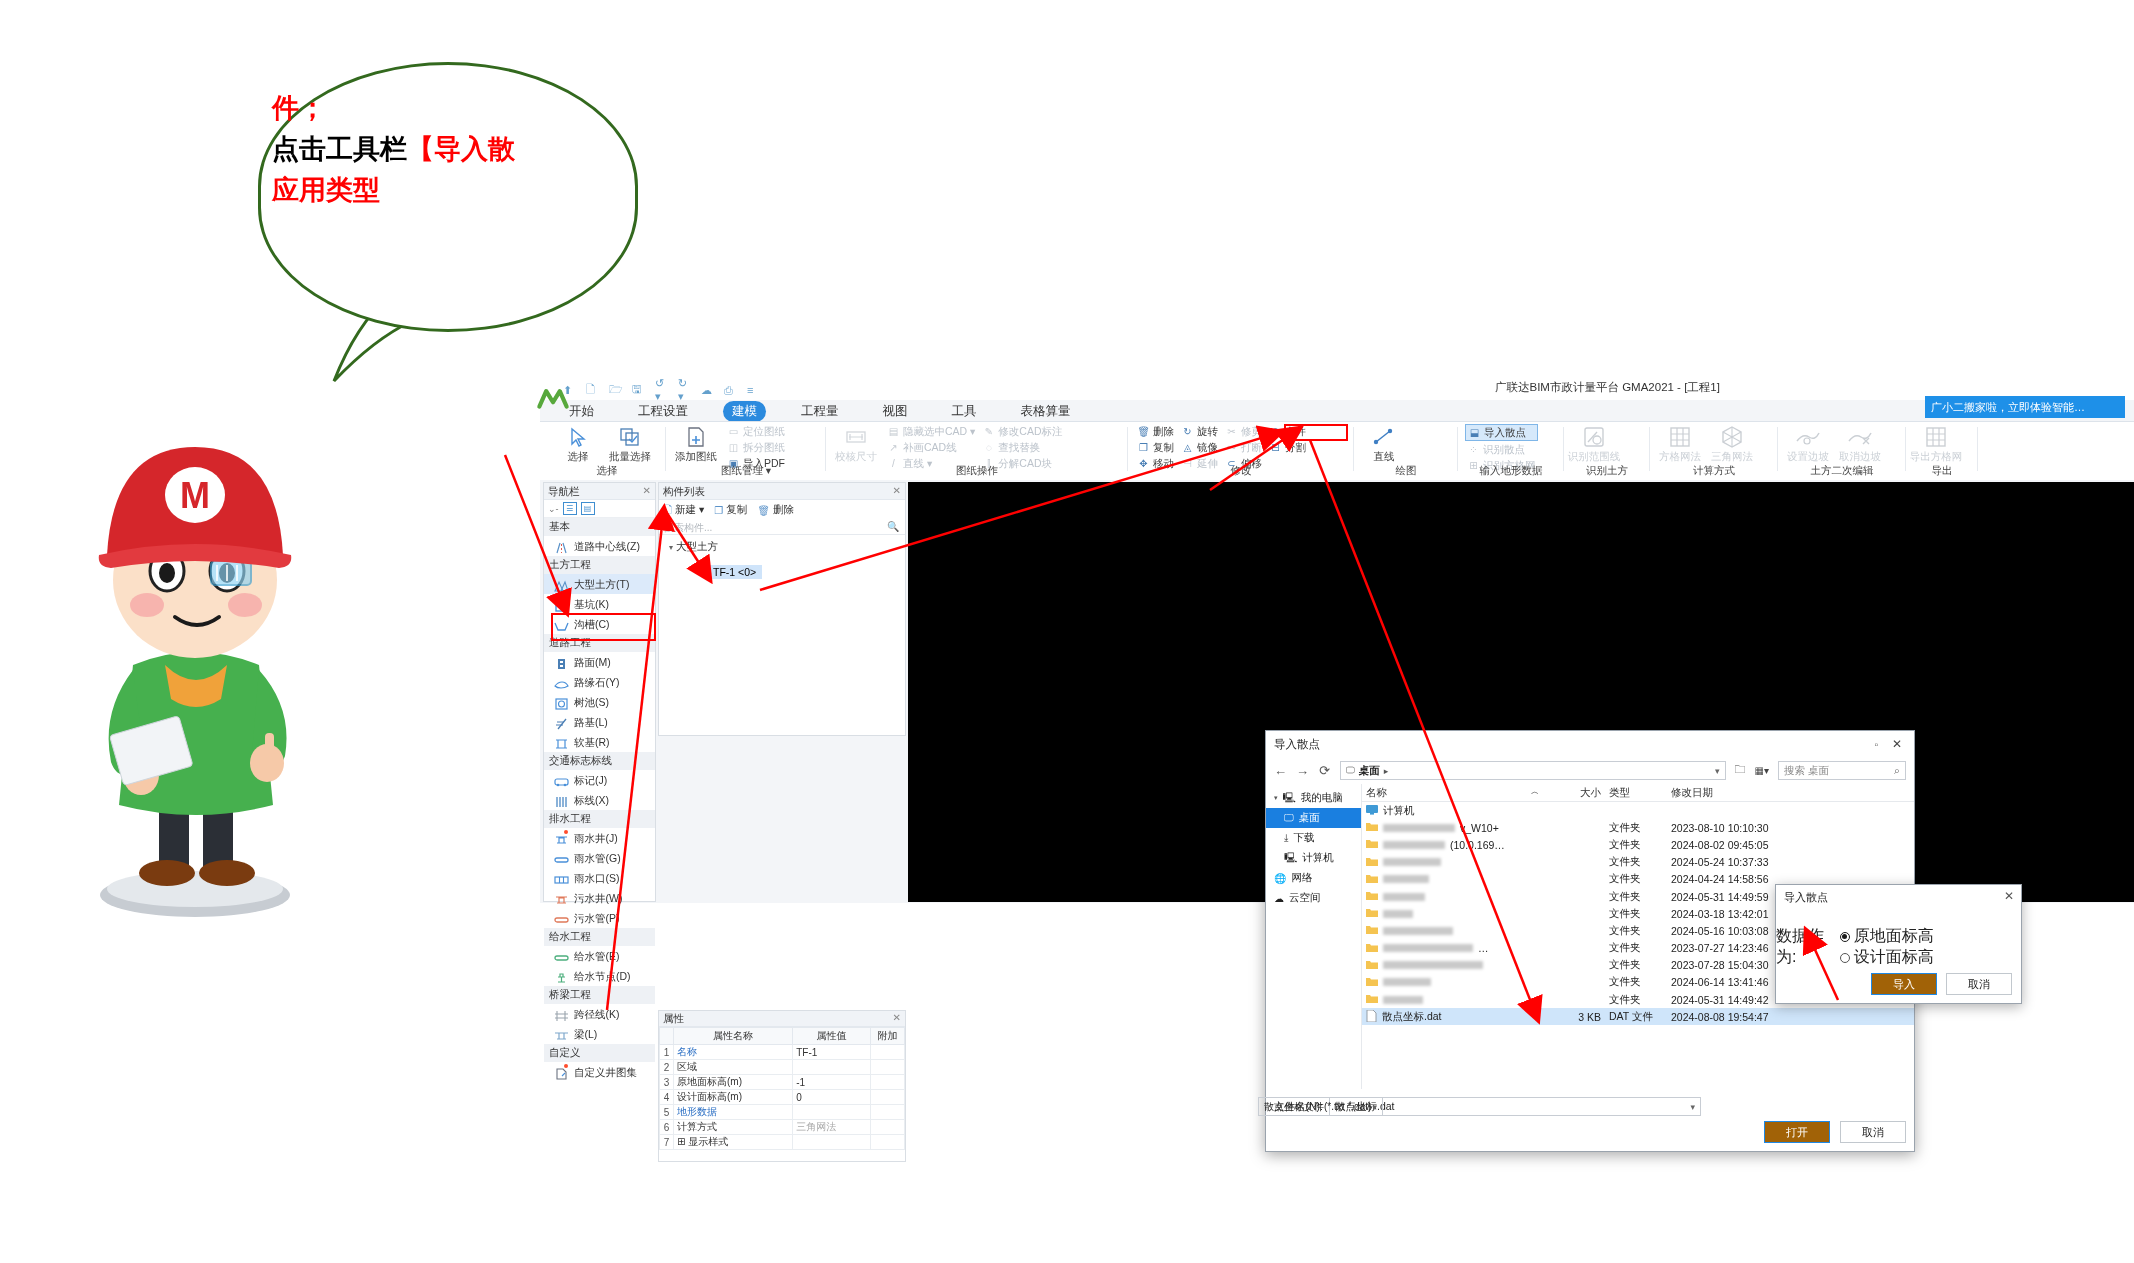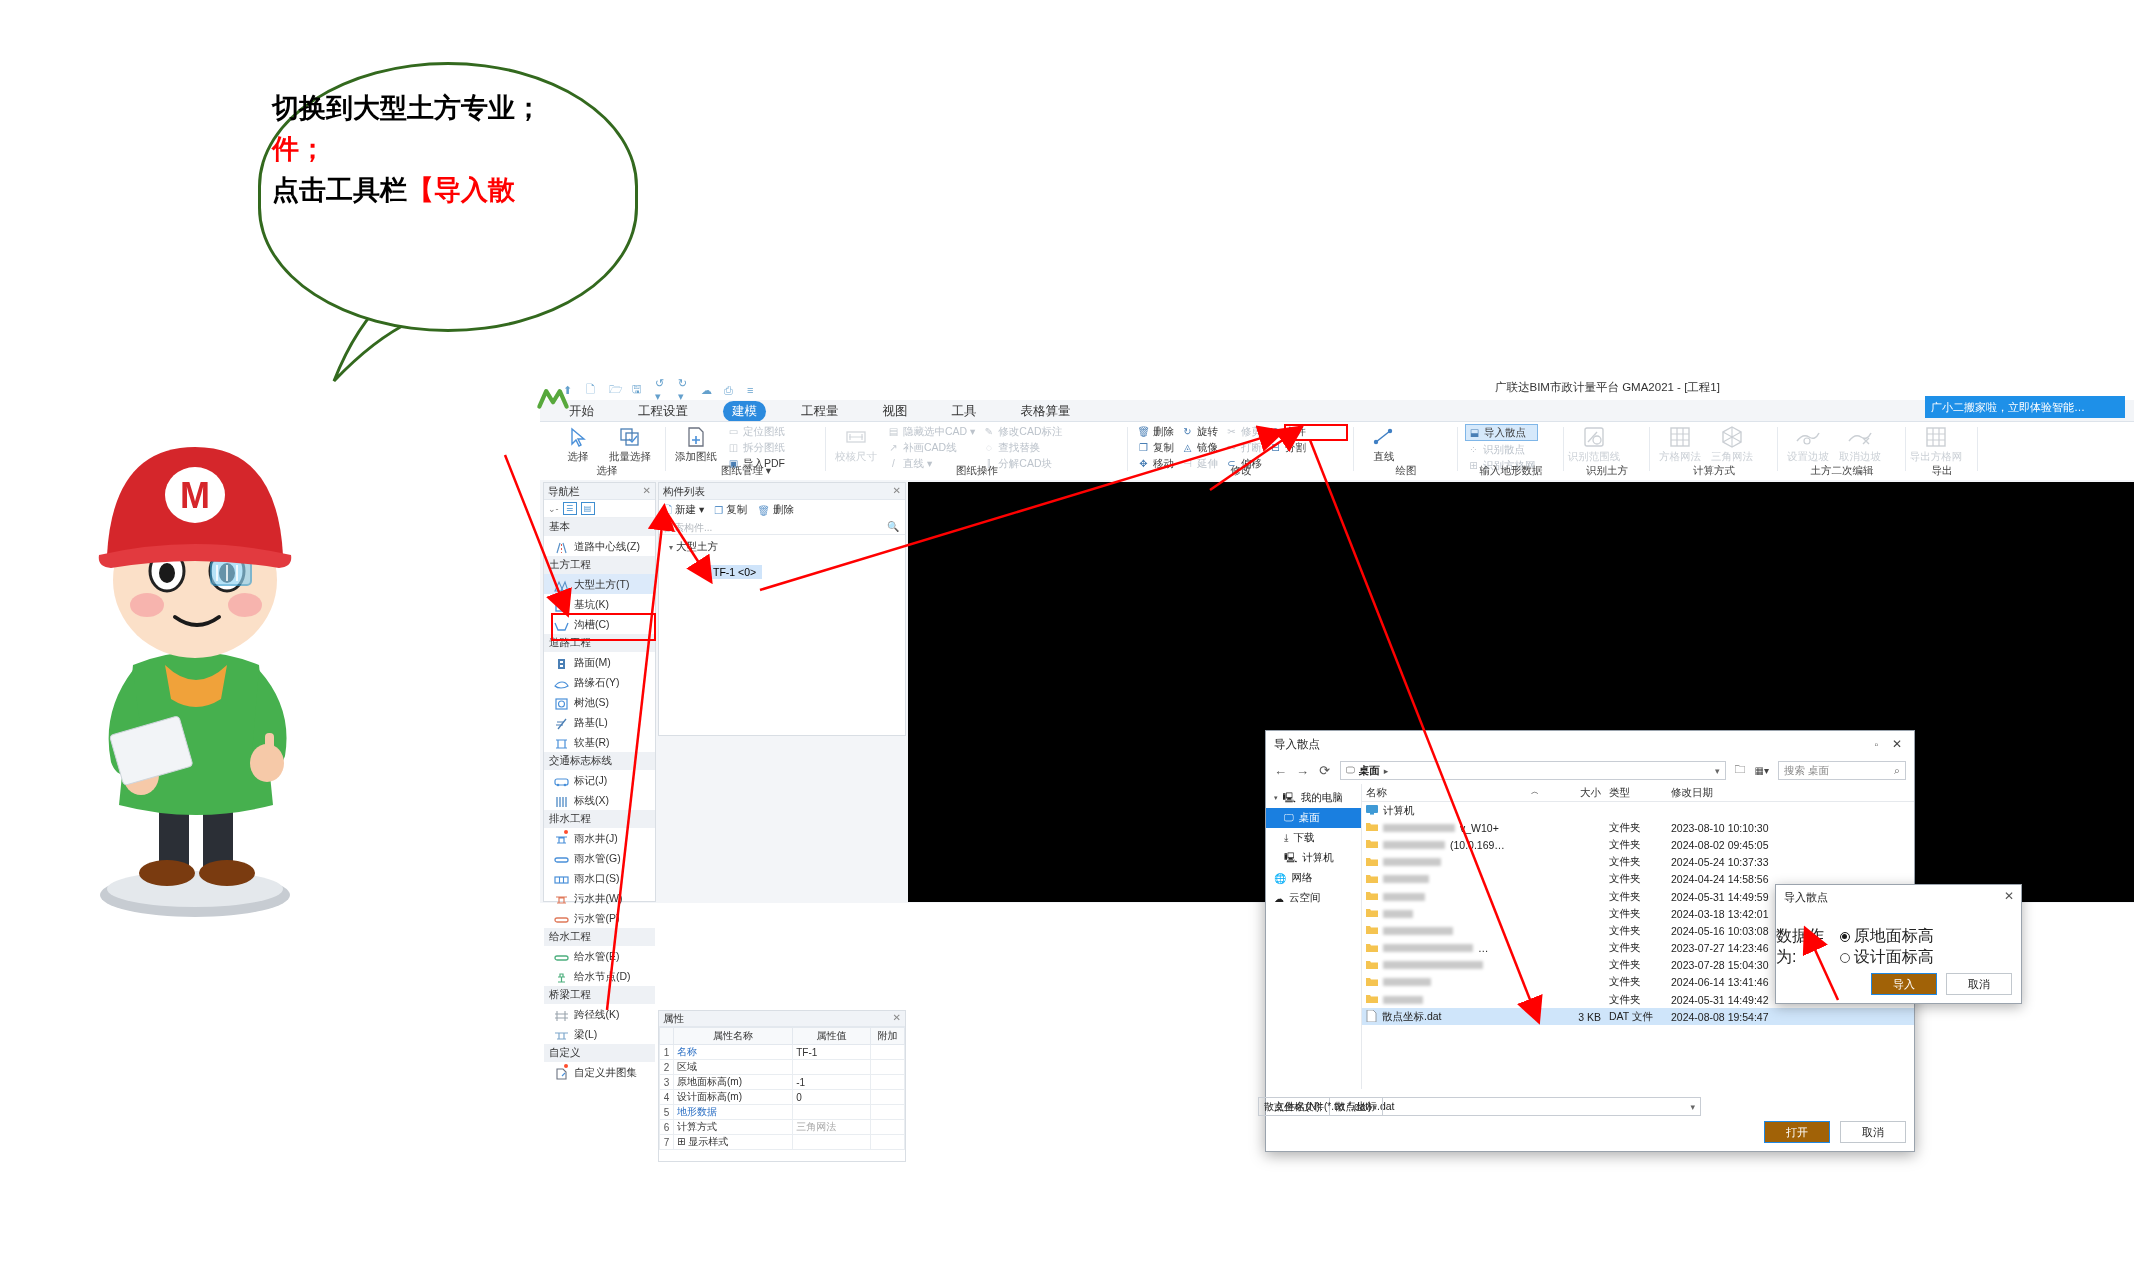--- a/index.html
+++ b/index.html
@@ -228,23 +228,23 @@
   <ellipse cx="140" cy="130" rx="30" ry="28" fill="#fff"></ellipse>
   <text x="140" y="143" font-size="36" font-weight="bold" fill="#d5262b" text-anchor="middle" font-family="Liberation Sans, sans-serif">M</text>
 </svg>
 
 <svg id="bubble-tail" width="130" height="90" viewBox="0 0 130 90">
   <path d="M60 0 q-34 30 -56 86 q40 -42 78 -60 z" fill="#fff" stroke="#33691e" stroke-width="3"></path>
   <path d="M62 2 q28 12 48 16" stroke="#fff" stroke-width="5" fill="none"></path>
 </svg>
 <div id="bubble"></div>
 <div id="bubble-text">
-    <div><span>切换到大型土方专业；</span></div>
     <div><span class="r">件；</span></div>
     <div><span>点击工具栏</span><span class="r">【导入散</span></div>
+    <div><span class="r">应用类型</span></div>
   </div>
 
 <div id="app"></div>
 <div id="titlebar"></div>
 <div id="title-text">广联达BIM市政计量平台 GMA2021 - [工程1]</div>
 <div id="promo">广小二搬家啦，立即体验智能…</div>
 
 <svg id="logo-m" viewBox="0 0 40 28">
   <path d="M4 24 L12 6 L20 19 L28 6 L36 24" stroke="#57a83c" stroke-width="5" fill="none" stroke-linecap="round" stroke-linejoin="round"></path>
 </svg>

